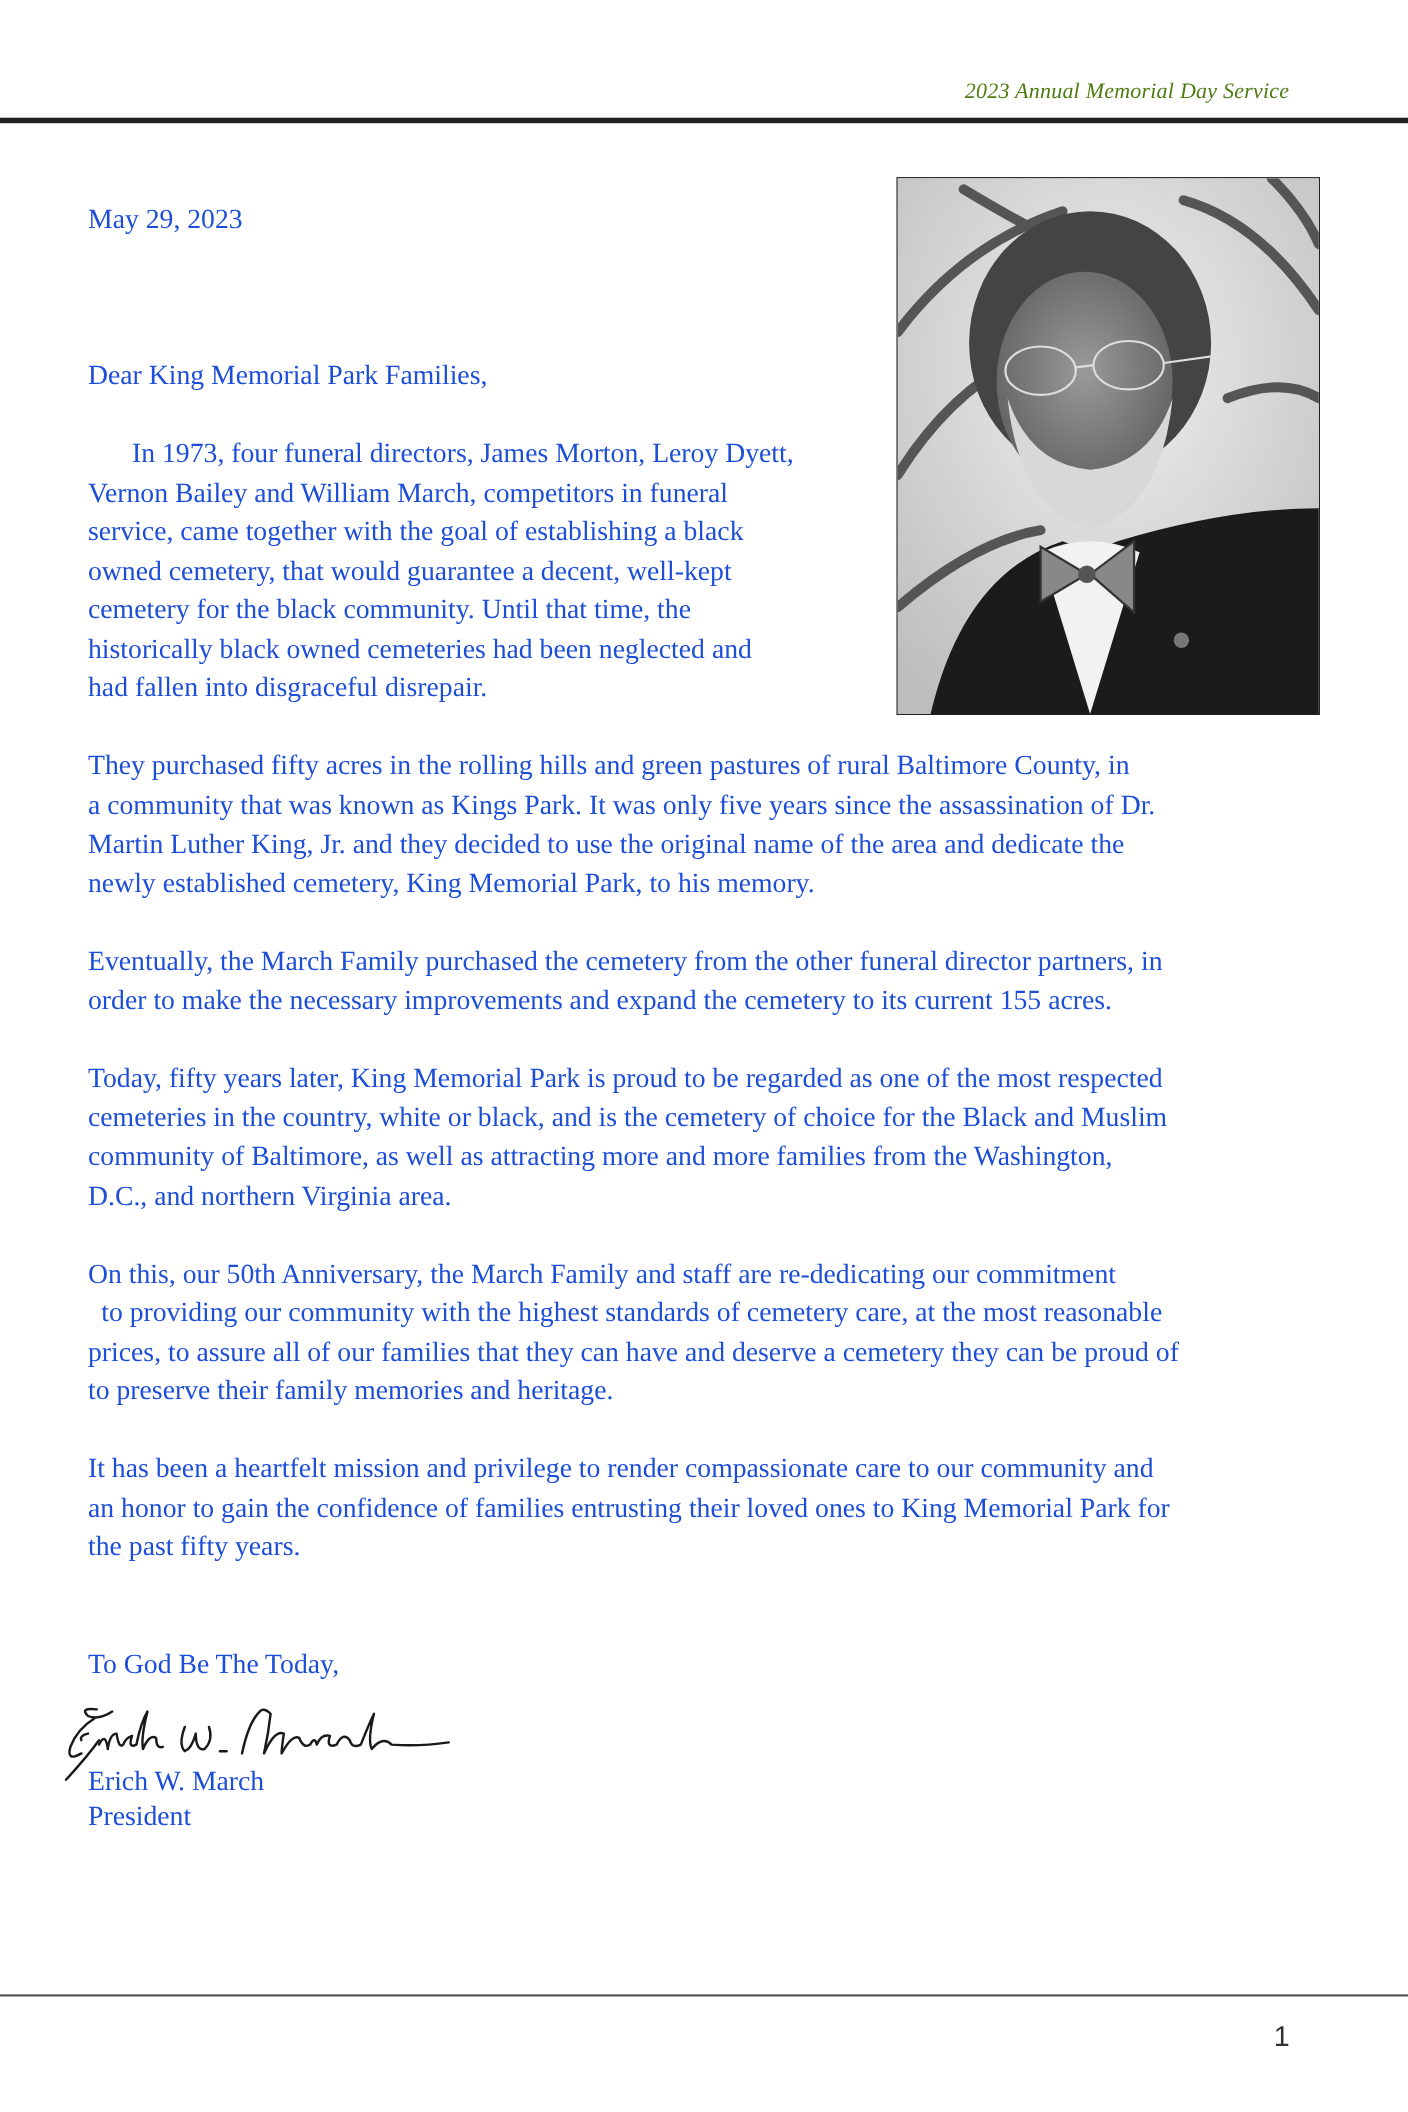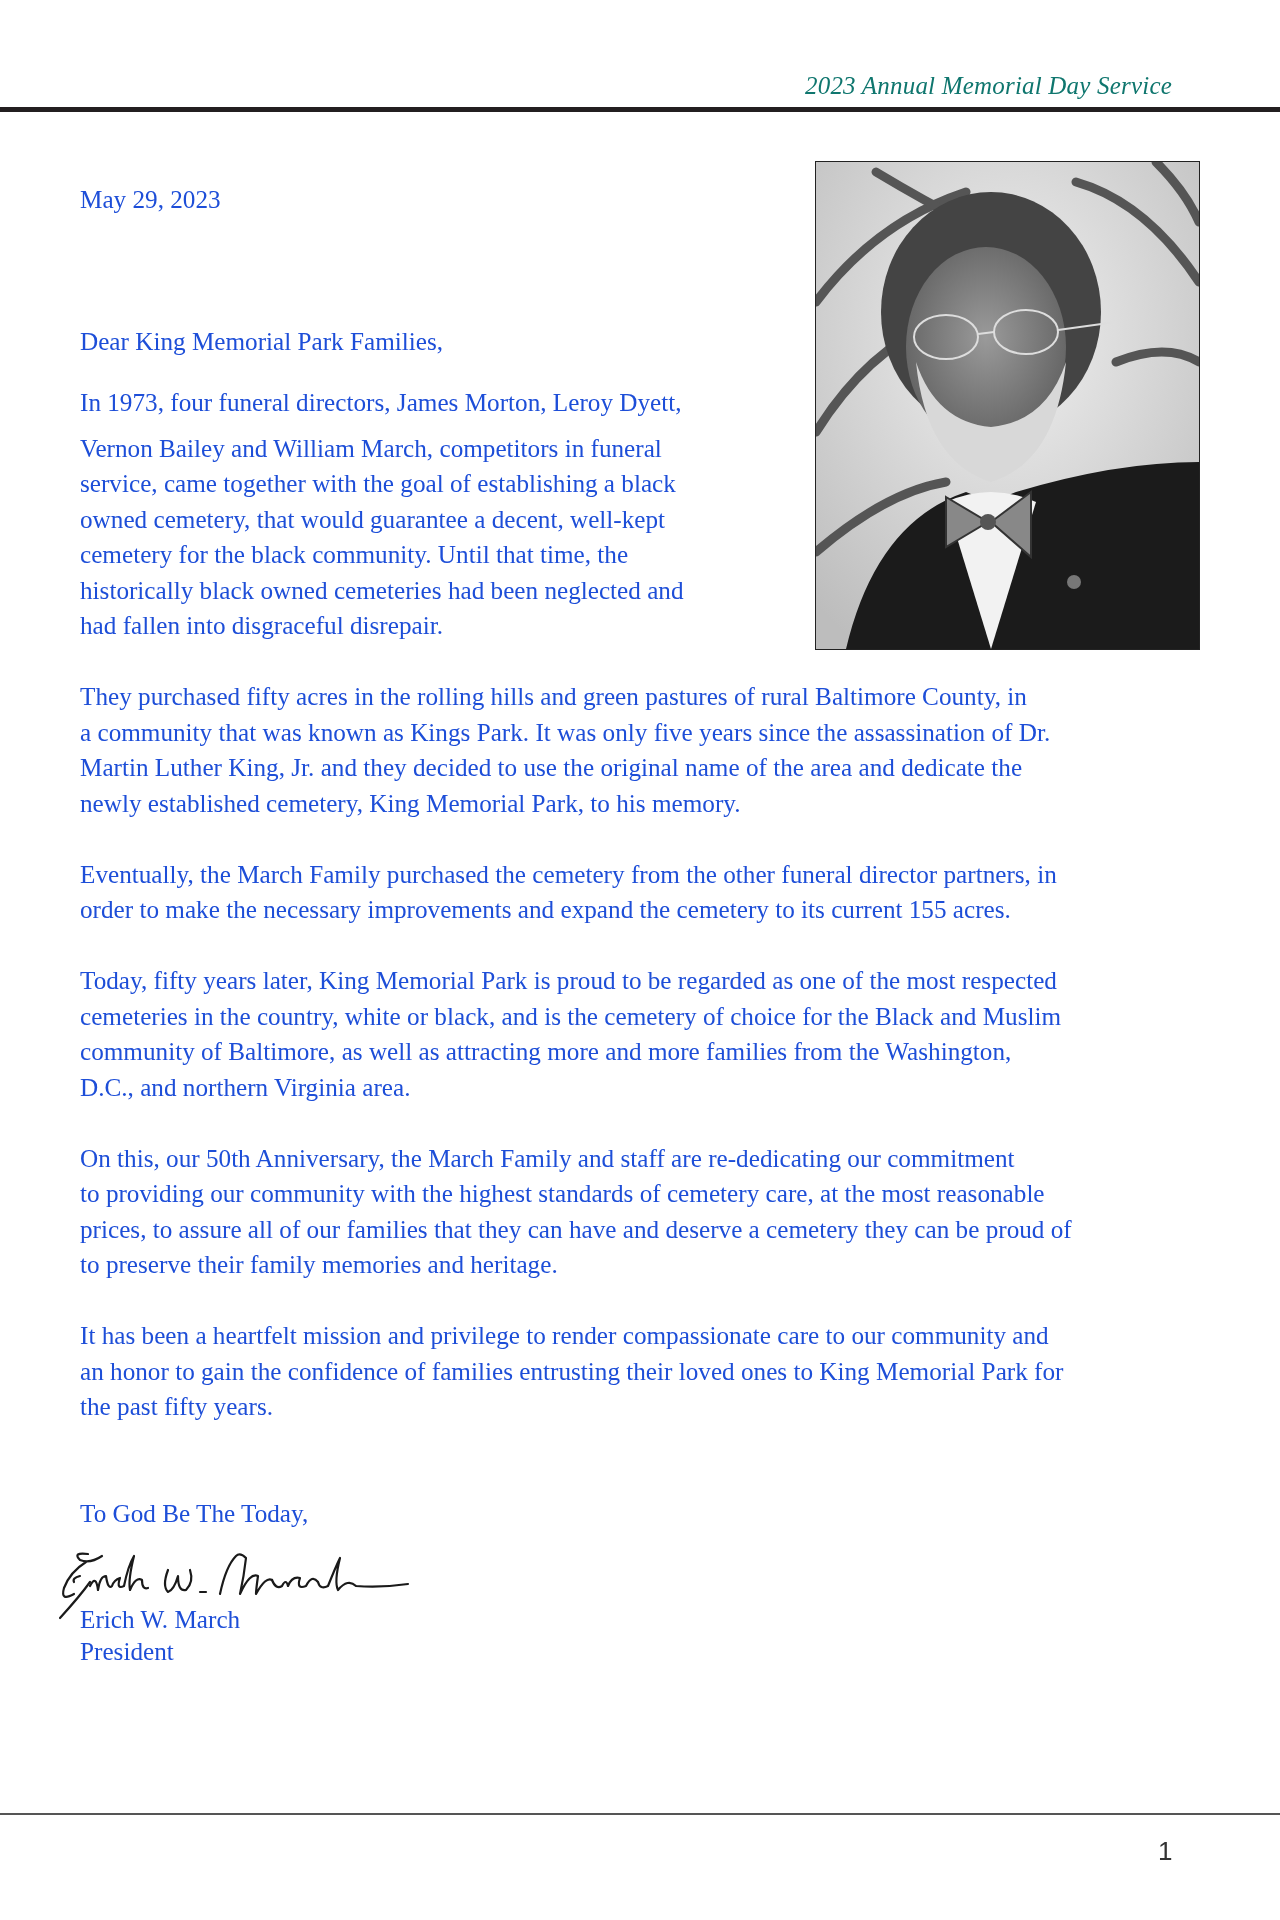--- a/index.html
+++ b/index.html
@@ -1,20 +1,20 @@
 <!DOCTYPE html>
 <html><head>
 <meta charset="utf-8">
 <style>
   html, body { margin: 0; padding: 0; background: #ffffff; }
   body { width: 1280px; height: 1920px; position: relative; overflow: hidden;
          font-family: "Liberation Serif", "DejaVu Serif", serif; color: #231f20; }
 
   .running-head { position: absolute; right: 108px; top: 72px; font-family: "Liberation Serif", serif;
-                  font-style: italic; font-size: 25px; letter-spacing: 0.2px; color: #0f766e; white-space: nowrap; }
+                  font-style: italic; font-size: 20px; letter-spacing: 0.2px; color: #4d7c0f; white-space: nowrap; }
   .head-rule { position: absolute; left: 0; top: 107px; width: 1280px; height: 5px; background: #231f20; }
 
   .photo { position: absolute; left: 815px; top: 161px; width: 383px; height: 487px;
            border: 1.5px solid #222; overflow: hidden; background: #d9d9d9; }
   .photo svg { display: block; width: 100%; height: 100%; }
 
   .line { position: absolute; left: 80px; font-size: 25.2px; line-height: 30px; white-space: nowrap;
           transform-origin: left center; color: #1d4ed8; }
 
   .signature { position: absolute; left: 50px; top: 1546px; width: 360px; height: 72px; }
@@ -73,39 +73,39 @@
     <path d="M130 335 L172 360 L130 385Z M215 330 L175 360 L215 395Z" fill="#888" stroke="#333" stroke-width="2"></path>
     <circle cx="172" cy="360" r="8" fill="#555"></circle>
 
     <circle cx="258" cy="420" r="7" fill="#777"></circle>
   </svg>
 </div>
 
 <div id="letter">
     <div class="line" style="top: 185px;">May 29, 2023</div>
     <div class="line" style="top: 327px;">Dear King Memorial Park Families,</div>
-    <div class="line" style="top: 388px;">In 1973, four funeral directors, James Morton, Leroy Dyett,</div>
+    <div class="line" style="top: 398px; margin-left: 40px;">In 1973, four funeral directors, James Morton, Leroy Dyett,</div>
     <div class="line" style="top: 433.5px;">Vernon Bailey and William March, competitors in funeral</div>
     <div class="line" style="top: 469px;">service, came together with the goal of establishing a black</div>
     <div class="line" style="top: 504.5px;">owned cemetery, that would guarantee a decent, well-kept</div>
     <div class="line" style="top: 540px;">cemetery for the black community. Until that time, the</div>
     <div class="line" style="top: 575.5px;">historically black owned cemeteries had been neglected and</div>
     <div class="line" style="top: 611px;">had fallen into disgraceful disrepair.</div>
     <div class="line" style="top: 682px;">They purchased fifty acres in the rolling hills and green pastures of rural Baltimore County, in</div>
     <div class="line" style="top: 717.5px;">a community that was known as Kings Park. It was only five years since the assassination of Dr.</div>
     <div class="line" style="top: 753px;">Martin Luther King, Jr. and they decided to use the original name of the area and dedicate the</div>
     <div class="line" style="top: 788.5px;">newly established cemetery, King Memorial Park, to his memory.</div>
     <div class="line" style="top: 859.5px;">Eventually, the March Family purchased the cemetery from the other funeral director partners, in</div>
     <div class="line" style="top: 895px;">order to make the necessary improvements and expand the cemetery to its current 155 acres.</div>
     <div class="line" style="top: 966px;">Today, fifty years later, King Memorial Park is proud to be regarded as one of the most respected</div>
     <div class="line" style="top: 1001.5px;">cemeteries in the country, white or black, and is the cemetery of choice for the Black and Muslim</div>
     <div class="line" style="top: 1037px; text-align: center;">community of Baltimore, as well as attracting more and more families from the Washington,</div>
     <div class="line" style="top: 1072.5px;">D.C., and northern Virginia area.</div>
     <div class="line" style="top: 1143.5px;">On this, our 50th Anniversary, the March Family and staff are re-dedicating our commitment</div>
-    <div class="line" style="top: 1179px;">to providing our community with the highest standards of cemetery care, at the most reasonable</div>
+    <div class="line" style="top: 1179px; margin-left: 12px;">to providing our community with the highest standards of cemetery care, at the most reasonable</div>
     <div class="line" style="top: 1214.5px;">prices, to assure all of our families that they can have and deserve a cemetery they can be proud of</div>
     <div class="line" style="top: 1250px;">to preserve their family memories and heritage.</div>
     <div class="line" style="top: 1321px;">It has been a heartfelt mission and privilege to render compassionate care to our community and</div>
     <div class="line" style="top: 1356.5px;">an honor to gain the confidence of families entrusting their loved ones to King Memorial Park for</div>
     <div class="line" style="top: 1392px;">the past fifty years.</div>
     <div class="line" style="top: 1498.5px;">To God Be The Today,</div>
     <div class="line" style="top: 1605px;">Erich W. March</div>
     <div class="line" style="top: 1637px;">President</div>
   </div>
 

